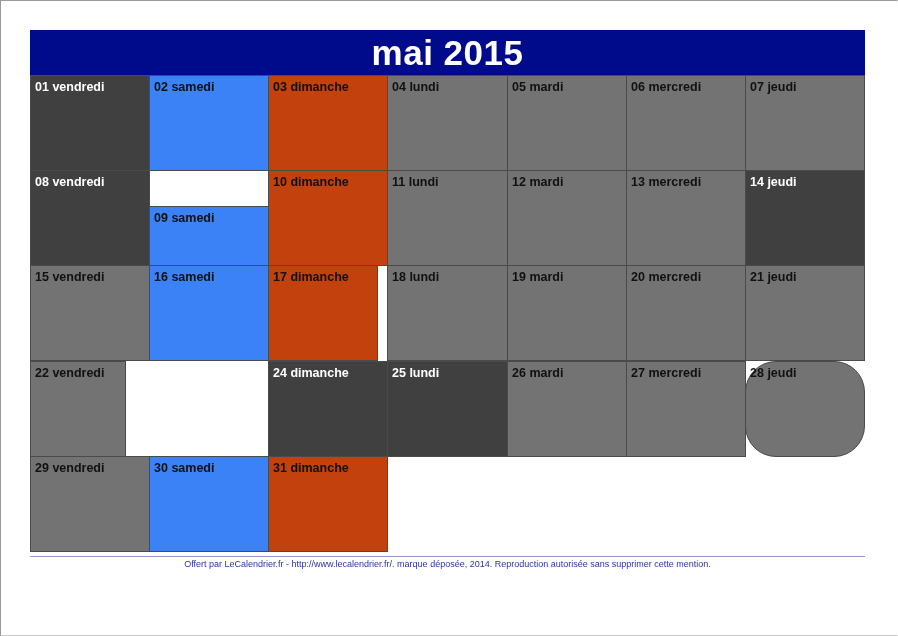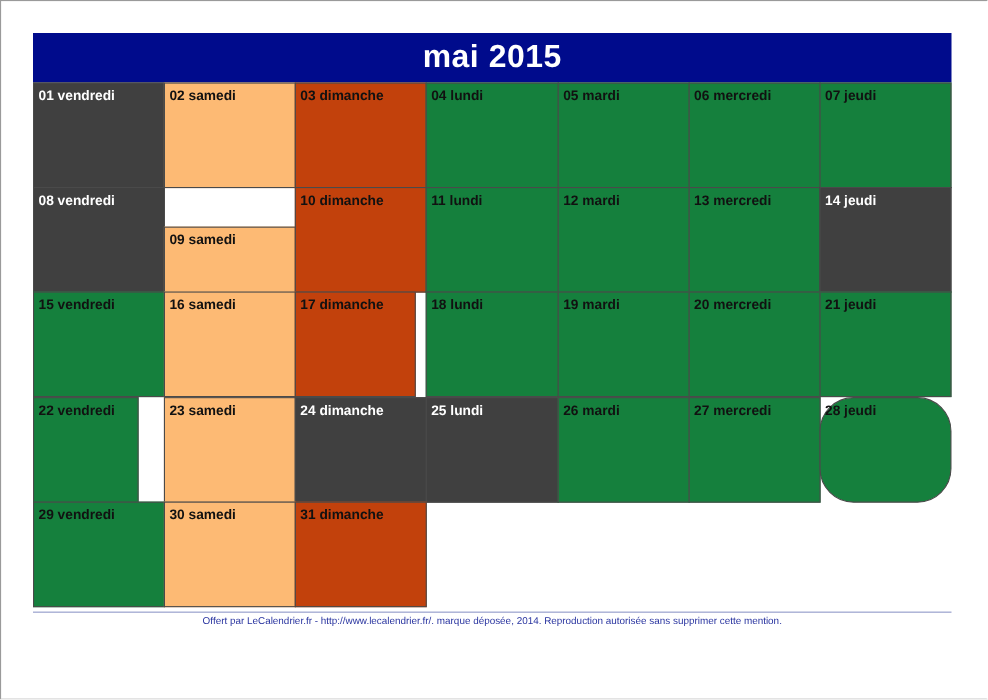--- a/index.html
+++ b/index.html
@@ -1,23 +1,23 @@
 <!DOCTYPE html>
 <html><head>
 <meta charset="utf-8">
 <style>
   html, body { margin:0; padding:0; }
   body { width:898px; height:636px; background:#ffffff; position:relative; overflow:hidden; font-family:"Liberation Sans", sans-serif; }
   .page-frame { position:absolute; left:0; top:0; width:896px; height:634px; border-top:1px solid #9a9a9a; border-left:1px solid #9a9a9a; border-bottom:1px solid #c8c8c8; border-right:1px solid #ffffff; }
   .header { position:absolute; left:30px; top:30px; width:835px; height:45px; background:#000b8c; display:flex; align-items:center; justify-content:center; }
-  .header-title { color:#ffffff; font-weight:bold; font-size:29px; letter-spacing:0.5px; line-height:45px; }
+  .header-title { color:#ffffff; font-weight:bold; font-size:35px; letter-spacing:0.5px; line-height:45px; }
   .grid { position:absolute; left:30px; top:75px; width:835px; height:477px; }
-  .cell { position:absolute; box-sizing:border-box; border:1px solid #4a4a4a; background:#15803d; }
+  .cell { position:absolute; box-sizing:border-box; border:1px solid #4a4a4a; background:#737373; }
   .cell .label { position:absolute; left:4px; top:4px; font-size:12.5px; font-weight:bold; color:#111111; white-space:nowrap; }
-  .cell.sat { background:#fdba74; }
+  .cell.sat { background:#3b82f6; }
   .cell.sun { background:#c2410c; }
   .cell.holiday { background:#404040; }
   .cell.holiday .label { color:#ffffff; }
   .footer-rule { position:absolute; left:30px; top:556px; width:835px; height:0; border-top:1px solid #8f98c8; }
   .footer-text { position:absolute; left:30px; top:559px; width:835px; text-align:center; font-size:9px; color:#2a35a0; }
 </style>
 </head>
 <body>
 
 <div class="page-frame"></div>
@@ -90,23 +90,20 @@
   <div class="cell" style="left:596px;top:190px;width:120px;height:96px;">
       <span class="label">20 mercredi</span>
     </div>
   <div class="cell" style="left:715px;top:190px;width:120px;height:96px;">
       <span class="label">21 jeudi</span>
     </div>
 
   <div class="cell" style="left:0px;top:286px;width:96px;height:96px;">
       <span class="label">22 vendredi</span>
     </div>
-  <div class="cell sat" style="left:119px;top:286px;width:120px;height:96px;">
-      <span class="label">23 samedi</span>
-    </div>
   <div class="cell holiday" style="left:238px;top:286px;width:120px;height:96px;">
       <span class="label">24 dimanche</span>
     </div>
   <div class="cell holiday" style="left:357px;top:286px;width:121px;height:96px;">
       <span class="label">25 lundi</span>
     </div>
   <div class="cell" style="left:477px;top:286px;width:120px;height:96px;">
       <span class="label">26 mardi</span>
     </div>
   <div class="cell" style="left:596px;top:286px;width:120px;height:96px;">

